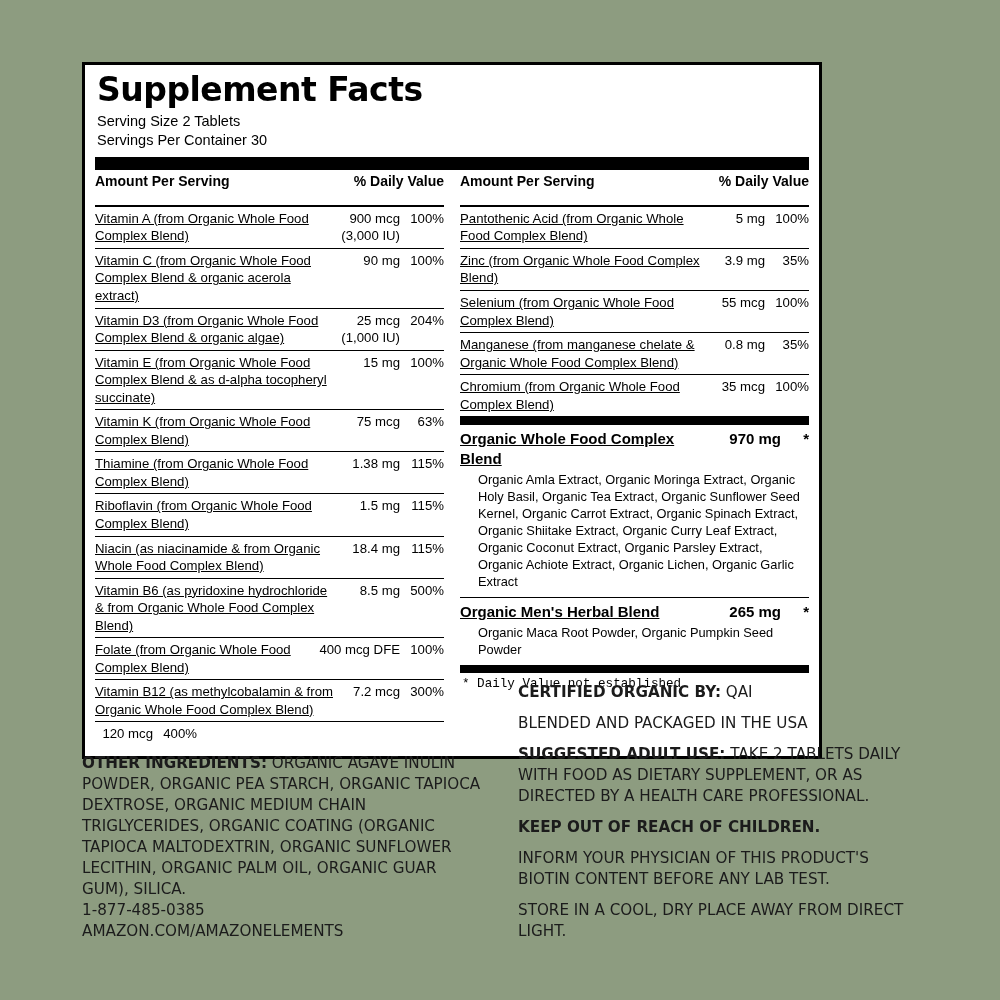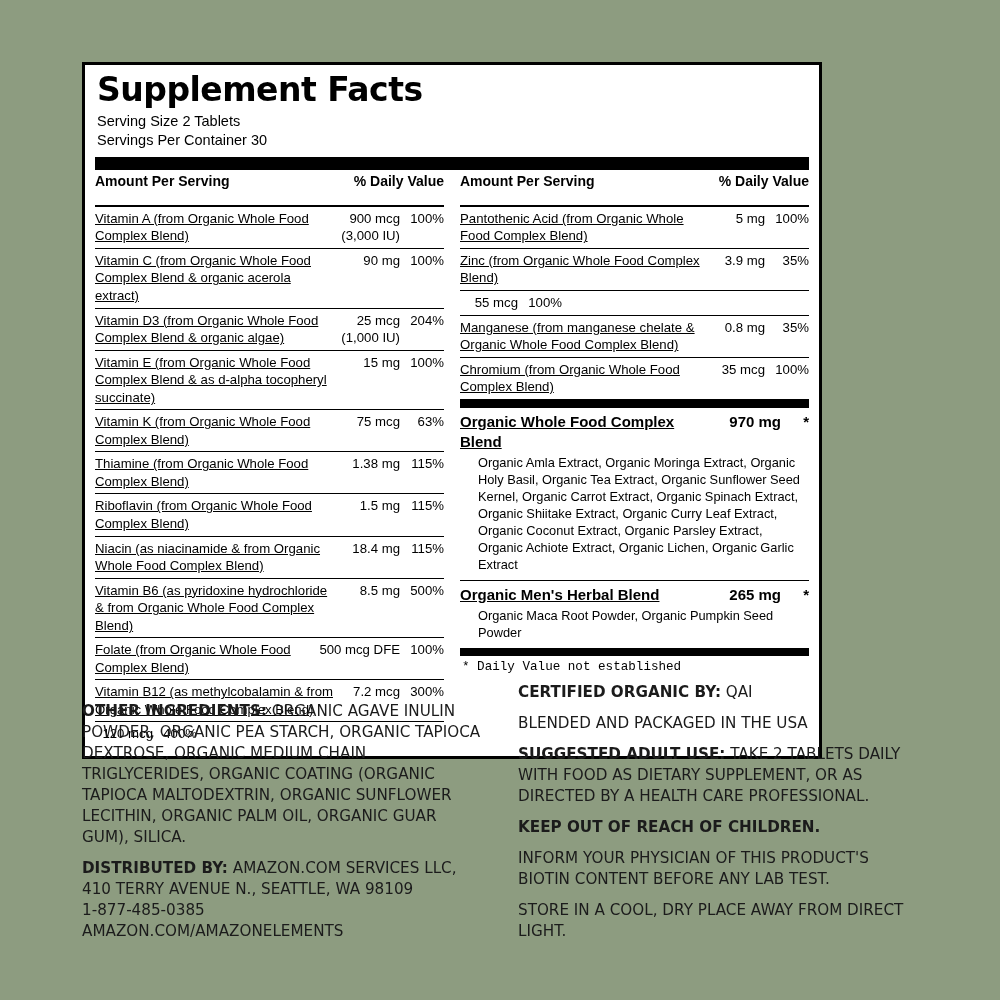--- a/index.html
+++ b/index.html
@@ -230,21 +230,21 @@
           <span class="amt">18.4 mg</span>
           <span class="dv">115%</span>
         </div>
         <div class="row">
           <span class="name">Vitamin B6 (as pyridoxine hydrochloride &amp; from Organic Whole Food Complex Blend)</span>
           <span class="amt">8.5 mg</span>
           <span class="dv">500%</span>
         </div>
         <div class="row">
           <span class="name">Folate (from Organic Whole Food Complex Blend)</span>
-          <span class="amt">500 mcg DFE</span>
+          <span class="amt">400 mcg DFE</span>
           <span class="dv">100%</span>
         </div>
         <div class="row">
           <span class="name">Vitamin B12 (as methylcobalamin &amp; from Organic Whole Food Complex Blend)</span>
           <span class="amt">7.2 mcg</span>
           <span class="dv">300%</span>
         </div>
         <div class="row">
           <span class="amt">120 mcg</span>
           <span class="dv">400%</span>
@@ -261,20 +261,21 @@
           <span class="name">Pantothenic Acid (from Organic Whole Food Complex Blend)</span>
           <span class="amt">5 mg</span>
           <span class="dv">100%</span>
         </div>
         <div class="row">
           <span class="name">Zinc (from Organic Whole Food Complex Blend)</span>
           <span class="amt">3.9 mg</span>
           <span class="dv">35%</span>
         </div>
         <div class="row">
+          <span class="name">Selenium (from Organic Whole Food Complex Blend)</span>
           <span class="amt">55 mcg</span>
           <span class="dv">100%</span>
         </div>
         <div class="row">
           <span class="name">Manganese (from manganese chelate &amp; Organic Whole Food Complex Blend)</span>
           <span class="amt">0.8 mg</span>
           <span class="dv">35%</span>
         </div>
         <div class="row">
           <span class="name">Chromium (from Organic Whole Food Complex Blend)</span>
@@ -312,23 +313,20 @@
 
     </div>
   </div>
 
   <div class="lower">
 
     <div class="lower-col left">
       <div class="para">
         <b>OTHER INGREDIENTS:</b><span> ORGANIC AGAVE INULIN POWDER, ORGANIC PEA STARCH, ORGANIC TAPIOCA DEXTROSE, ORGANIC MEDIUM CHAIN TRIGLYCERIDES, ORGANIC COATING (ORGANIC TAPIOCA MALTODEXTRIN, ORGANIC SUNFLOWER LECITHIN, ORGANIC PALM OIL, ORGANIC GUAR GUM), SILICA.</span>
       </div>
-      <div class="para">
-        <b>DISTRIBUTED BY:</b><span> AMAZON.COM SERVICES LLC, 410 TERRY AVENUE N., SEATTLE, WA 98109</span>
-      </div>
       <div class="para" style="margin-top:-10px">
         <div>1-877-485-0385</div>
         <div>AMAZON.COM/AMAZONELEMENTS</div>
       </div>
     </div>
 
     <div class="lower-col right">
       <div class="para">
         <b>CERTIFIED ORGANIC BY:</b><span> QAI</span>
       </div>

